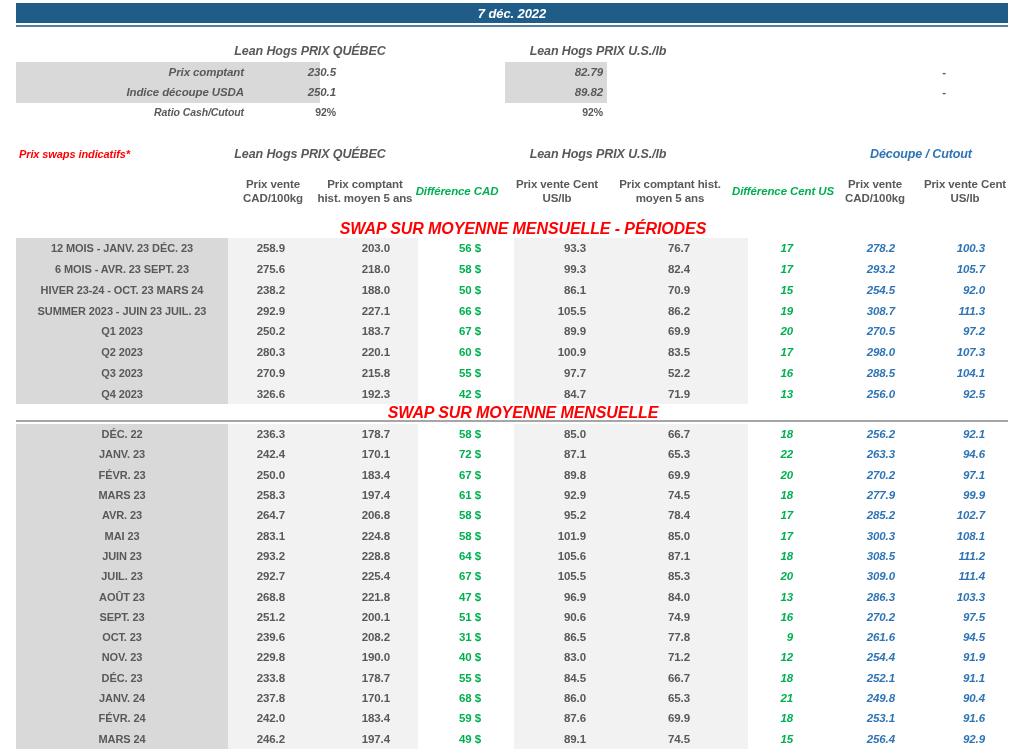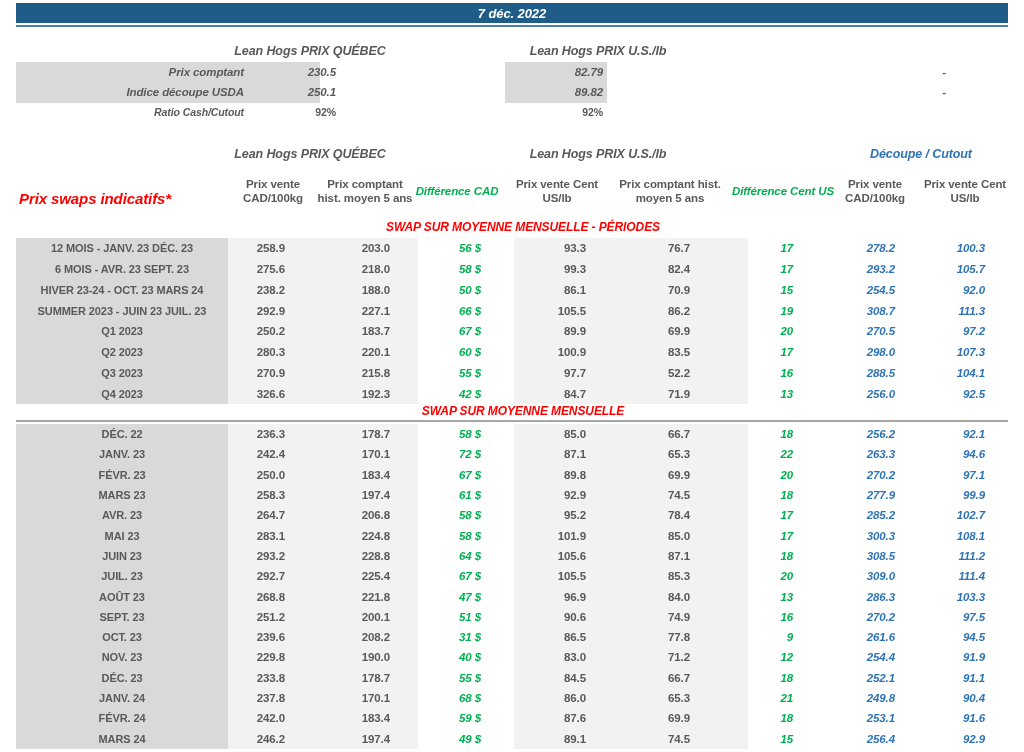--- a/index.html
+++ b/index.html
@@ -24,21 +24,21 @@
   .sum-row .cell{position:absolute;top:0;bottom:0;display:flex;align-items:center;}
   .sum-label{left:16px;width:212px;justify-content:center;font-size:12.5px;font-weight:bold;font-style:italic;}
   .sum-qc{left:220px;width:100px;justify-content:center;font-size:12.5px;font-weight:bold;font-style:italic;}
   .sum-us{left:505px;width:82px;justify-content:center;font-size:12.5px;font-weight:bold;font-style:italic;}
   .sum-cutout{left:820px;width:110px;justify-content:center;font-size:12px;font-weight:bold;}
   .sum-row.ratio .sum-label{font-size:10.5px;}
   .sum-row.ratio .sum-qc,.sum-row.ratio .sum-us{font-size:10.5px;font-style:normal;}
 
   
   .swaps-title{position:absolute;left:19px;top:146px;height:16px;display:flex;align-items:center;
-    color:var(--accent_red,#FF0000);font-size:15px;font-weight:bold;font-style:italic;margin-top:44px;}
+    color:var(--accent_red,#FF0000);font-size:11px;font-weight:bold;font-style:italic;}
   .grp-title{position:absolute;top:146px;height:16px;display:flex;align-items:center;justify-content:center;
     font-size:12.5px;font-weight:bold;font-style:italic;}
   .grp-qc{left:210px;width:200px;}
   .grp-us{left:498px;width:200px;}
   .grp-cutout{left:821px;width:200px;color:var(--accent_blue,#2E74B5);text-align:right;}
 
   
   .colhead{position:absolute;top:169px;height:46px;display:flex;align-items:center;justify-content:center;
     text-align:center;font-size:11.5px;font-weight:bold;line-height:1.18;color:var(--text_dark,#595959);}
   .colhead.green{color:var(--accent_green,#00B050);font-style:italic;}
@@ -46,21 +46,21 @@
   .h2{left:317px;width:96px;}
   .h3{left:402px;width:110px;}
   .h4{left:502px;width:110px;}
   .h5{left:614px;width:112px;}
   .h6{left:728px;width:110px;}
   .h7{left:820px;width:110px;}
   .h8{left:910px;width:110px;}
 
   
   .section-title{position:absolute;left:23px;width:1000px;text-align:center;
-    color:var(--accent_red,#FF0000);font-size:12px;font-weight:bold;font-style:italic;}
+    color:var(--accent_red,#FF0000);font-size:16px;font-weight:bold;font-style:italic;}
   .section-title.t0{top:220px;}
   .section-title.t1{top:404px;}
 
   
   .band{position:absolute;z-index:0;}
   .band.dark{background:var(--band_dark,#D9D9D9);}
   .band.light{background:var(--band_light,#F2F2F2);}
 
   .divider{position:absolute;left:16px;top:420px;width:992px;height:2px;background:#A6A6A6;}
 
@@ -69,21 +69,21 @@
   .rows.s0{top:238px;}
   .rows.s1{top:424px;}
   .rows.s0 .row{height:20.75px;}
   .rows.s1 .row{height:20.3px;}
   .row{position:relative;}
   .cell{position:absolute;top:0;bottom:0;display:flex;align-items:center;justify-content:flex-end;
     font-size:11.5px;font-weight:bold;color:var(--text_dark,#595959);white-space:nowrap;}
   .c-label{left:16px;width:212px;justify-content:center;font-size:11px;}
   .c1{left:185px;width:100px;}
   .c2{left:290px;width:100px;}
-  .c3{left:381px;width:100px;color:var(--accent_green,#00B050);font-style:italic;}
+  .c3{left:381px;width:100px;color:var(--accent_green,#00B050);}
   .c4{left:486px;width:100px;}
   .c5{left:590px;width:100px;}
   .c6{left:693px;width:100px;color:var(--accent_green,#00B050);font-style:italic;}
   .c7{left:795px;width:100px;color:var(--accent_blue,#2E74B5);font-style:italic;}
   .c8{left:885px;width:100px;color:var(--accent_blue,#2E74B5);font-style:italic;}
 </style>
 </head>
 <body>
 
 <div class="sheet">

